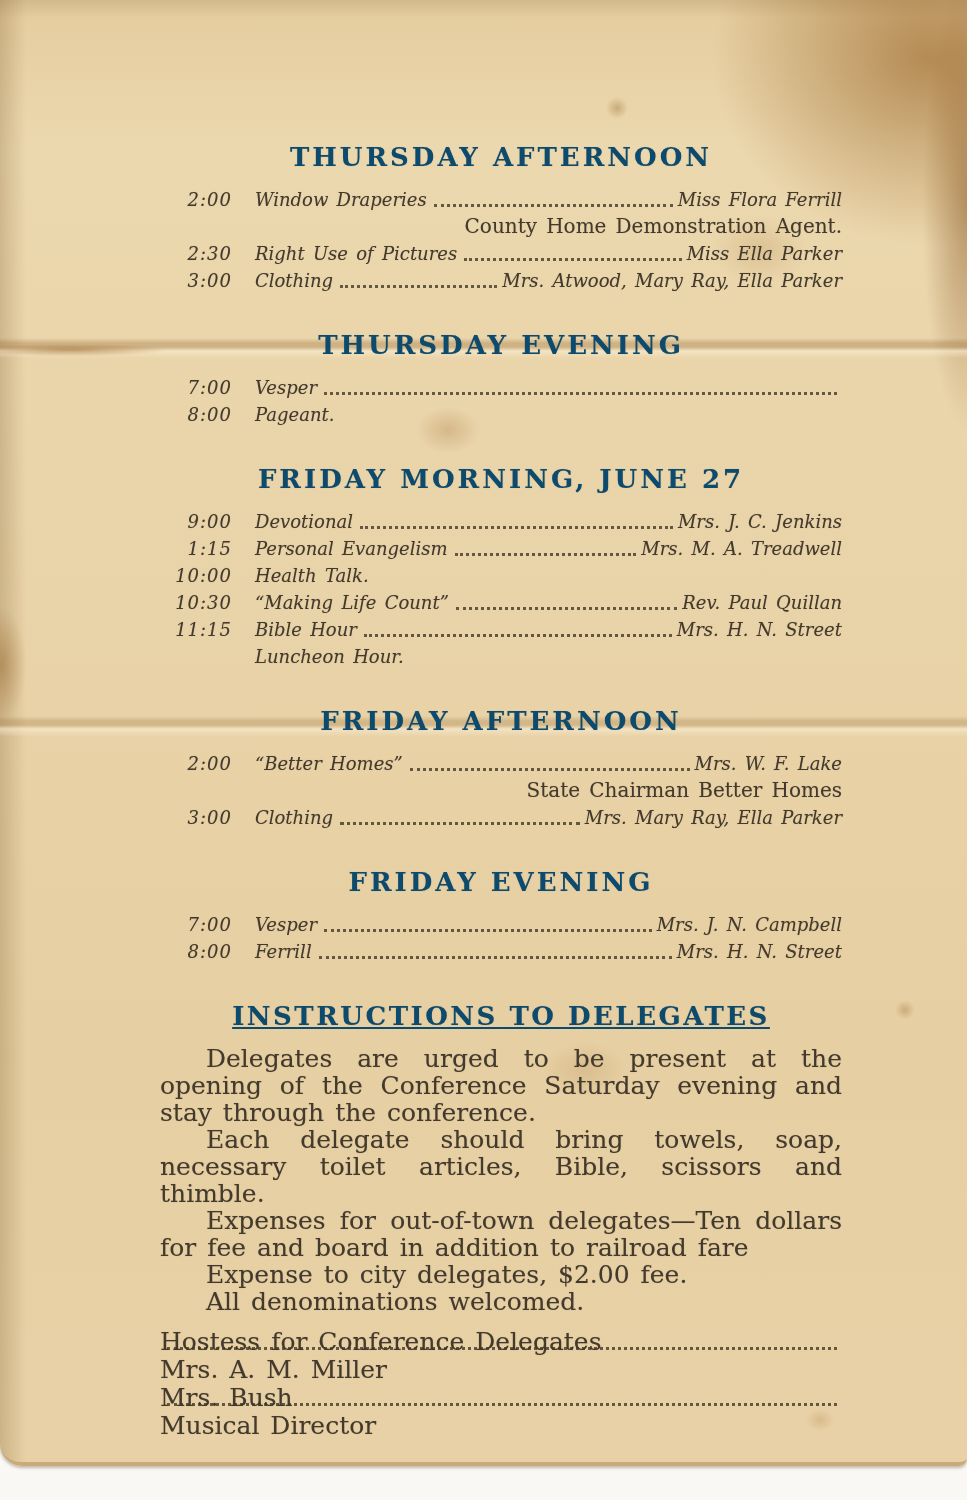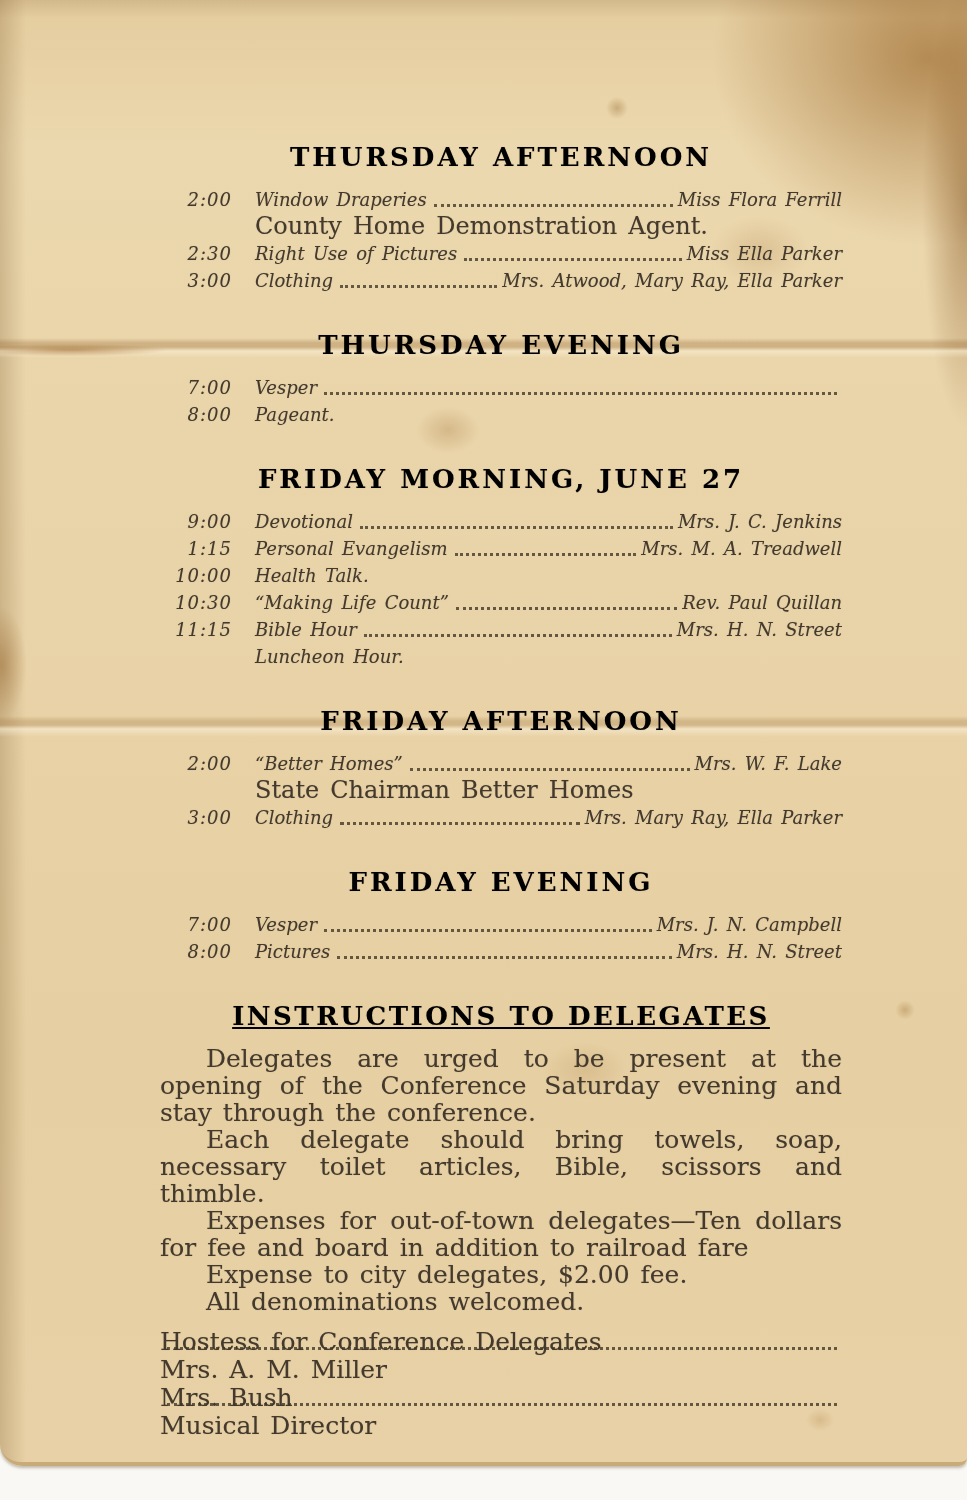--- a/index.html
+++ b/index.html
@@ -35,34 +35,34 @@
   }
   .content{
     position:absolute;left:160px;top:142px;width:682px;
     color:#433a2d;
     text-shadow:0 0 1px rgba(70,60,45,.3);
   }
   .section{margin-bottom:36px;}
   .section-title{
     margin:0 0 14px 0;
     font-size:26px;line-height:30px;font-weight:700;
-    letter-spacing:3px;text-align:center;color:#000000;
+    letter-spacing:3px;text-align:center;color:#0c4a6e;
   }
   .srow{display:flex;font-size:18px;line-height:27px;word-spacing:.14em;font-style:italic;}
   .stime{flex:none;width:72px;text-align:right;letter-spacing:1px;}
   .sbody{flex:1;display:flex;margin-left:23px;min-width:0;}
   .stitle{white-space:nowrap;}
   .sname{white-space:nowrap;}
   .leader{flex:1;position:relative;min-width:14px;}
   .leader::after{
     content:"";position:absolute;left:7px;right:5px;bottom:6px;
     border-bottom:3px dotted rgba(62,52,36,.78);
   }
   .subline{
-    font-size:24px;line-height:27px;word-spacing:.14em;
+    font-size:20px;line-height:27px;text-align:right;word-spacing:.14em;
     padding-left:95px;
   }
   .instructions .section-title{letter-spacing:2.5px;text-decoration:underline;}
   .paragraphs p{
     margin:0;font-size:25px;line-height:27px;
     text-align:justify;text-indent:46px;word-spacing:.12em;
   }
   .credits{margin-top:13px;}
   .frow{display:flex;font-size:25px;line-height:28px;word-spacing:.12em;flex-direction:column;}
   .ftitle{white-space:nowrap;}
@@ -192,21 +192,21 @@
             <span class="stime">7:00</span>
             <span class="sbody">
               <span class="stitle">Vesper</span>
               <span class="leader"></span>
               <span class="sname">Mrs. J. N. Campbell</span>
             </span>
           </div>
           <div class="srow">
             <span class="stime">8:00</span>
             <span class="sbody">
-              <span class="stitle">Pictures</span>
+              <span class="stitle">Ferrill</span>
               <span class="leader"></span>
               <span class="sname">Mrs. H. N. Street</span>
             </span>
           </div>
         </section>
       </div>
     <div class="section instructions">
       <h2 class="section-title">INSTRUCTIONS TO DELEGATES</h2>
       <div class="paragraphs">
           <p>Delegates are urged to be present at the opening of the Conference Saturday evening and stay through the conference.</p>

